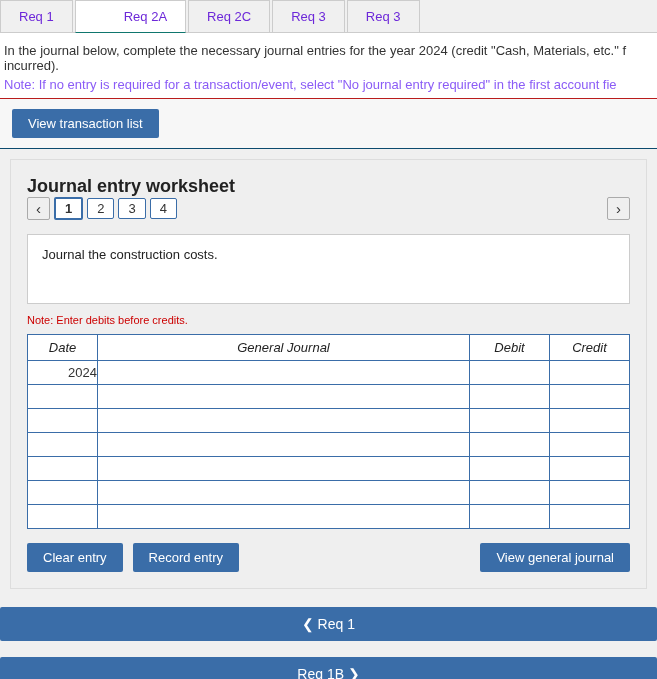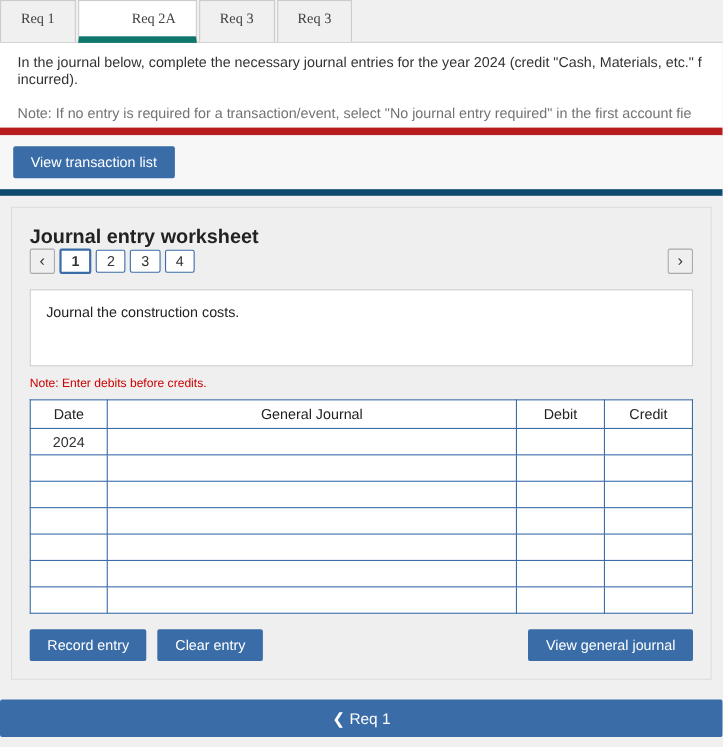--- a/index.html
+++ b/index.html
@@ -7,51 +7,50 @@
 
     
     .tabs { display: flex; background: #f0f0f0; border-bottom: 1px solid #ccc; }
     .tab {
       padding: 8px 18px;
       cursor: pointer;
       border: 1px solid #ccc;
       border-bottom: none;
       background: #f0f0f0;
       font-size: 13px;
-      color: #404040;
+      color: #6d28d9;
       margin-right: 2px;
-      font-family: Liberation Serif, serif;
     }
     .tab.active {
       background: #fff;
-      border-bottom: 6px solid #0f766e;
+      border-bottom: 1px solid #0f766e;
       margin-bottom: -1px;
       z-index: 1;
       padding-left: 48px;
     }
 
     
     .instructions {
       background: #fff;
-      padding: 10px 12px 6px 16px;
+      padding: 10px 12px 6px 4px;
       font-size: 13px;
       color: #333;
-      border-bottom: 7px solid #b91c1c;
+      border-bottom: 1px solid #b91c1c;
     }
     .instructions .note {
-      color: #737373;
-      font-size: 13px;
-      margin-top: 16px;
+      color: #8b5cf6;
+      font-size: 13px;
+      margin-top: 4px;
     }
 
     
     .view-transaction-bar {
       padding: 10px 12px;
       background: #f7f7f7;
-      border-bottom: 6px solid #0c4a6e;
+      border-bottom: 1px solid #0c4a6e;
     }
     .btn-blue {
       background: #3a6da8;
       color: #fff;
       border: none;
       padding: 7px 16px;
       font-size: 13px;
       cursor: pointer;
       border-radius: 2px;
     }
@@ -126,20 +125,21 @@
       background: #fff;
     }
     .journal-table th {
       border: 1px solid #3a6da8;
       background: #fff;
       padding: 5px 6px;
       text-align: center;
       font-size: 13px;
       font-weight: normal;
       color: #222;
+      font-style: italic;
     }
     .journal-table th.th-date { width: 70px; }
     .journal-table th.th-journal { }
     .journal-table th.th-debit { width: 80px; }
     .journal-table th.th-credit { width: 80px; }
 
     .journal-table td {
       border: 1px solid #3a6da8;
       padding: 0;
       height: 24px;
@@ -154,21 +154,21 @@
     .journal-table td input {
       width: 100%;
       height: 100%;
       border: none;
       outline: none;
       font-size: 13px;
       padding: 2px 4px;
       background: transparent;
     }
     .journal-table td.td-year {
-      text-align: center;
+      text-align: right;
       font-size: 13px;
       vertical-align: middle;
       color: #333;
     }
 
     
     .bottom-buttons {
       display: flex;
       gap: 10px;
       align-items: center;
@@ -193,20 +193,21 @@
       cursor: pointer;
       border-radius: 2px;
     }
   </style>
 </head>
 <body>
 
 <div class="tabs">
   <div class="tab">Req 1</div>
   <div class="tab active">Req 2A</div>
+  <div class="tab">Req 2C</div>
   <div class="tab">Req 3</div>
   <div class="tab">Req 3</div>
 </div>
 
 <div class="instructions">
   <span>In the journal below, complete the necessary journal entries for the year 2024 (credit "Cash, Materials, etc." f incurred).</span>
   <div class="note">Note: If no entry is required for a transaction/event, select "No journal entry required" in the first account fie</div>
 </div>
 
 <div class="view-transaction-bar">
@@ -288,22 +289,22 @@
       <tr>
         <td class="td-date"></td>
         <td><input type="text" style=""></td>
         <td><input type="text" style=""></td>
         <td><input type="text" style=""></td>
       </tr>
     </tbody>
   </table>
 
   <div class="bottom-buttons">
+    <button class="btn-blue">Clear entry</button>
     <button class="btn-blue">Record entry</button>
-    <button class="btn-blue">Clear entry</button>
     <div class="spacer"></div>
     <button class="btn-blue">View general journal</button>
   </div>
 </div>
 
 <div class="nav-buttons">
   <button class="btn-nav">❮  Req 1</button>
   <button class="btn-nav">Req 1B  ❯</button>
 </div>
 

